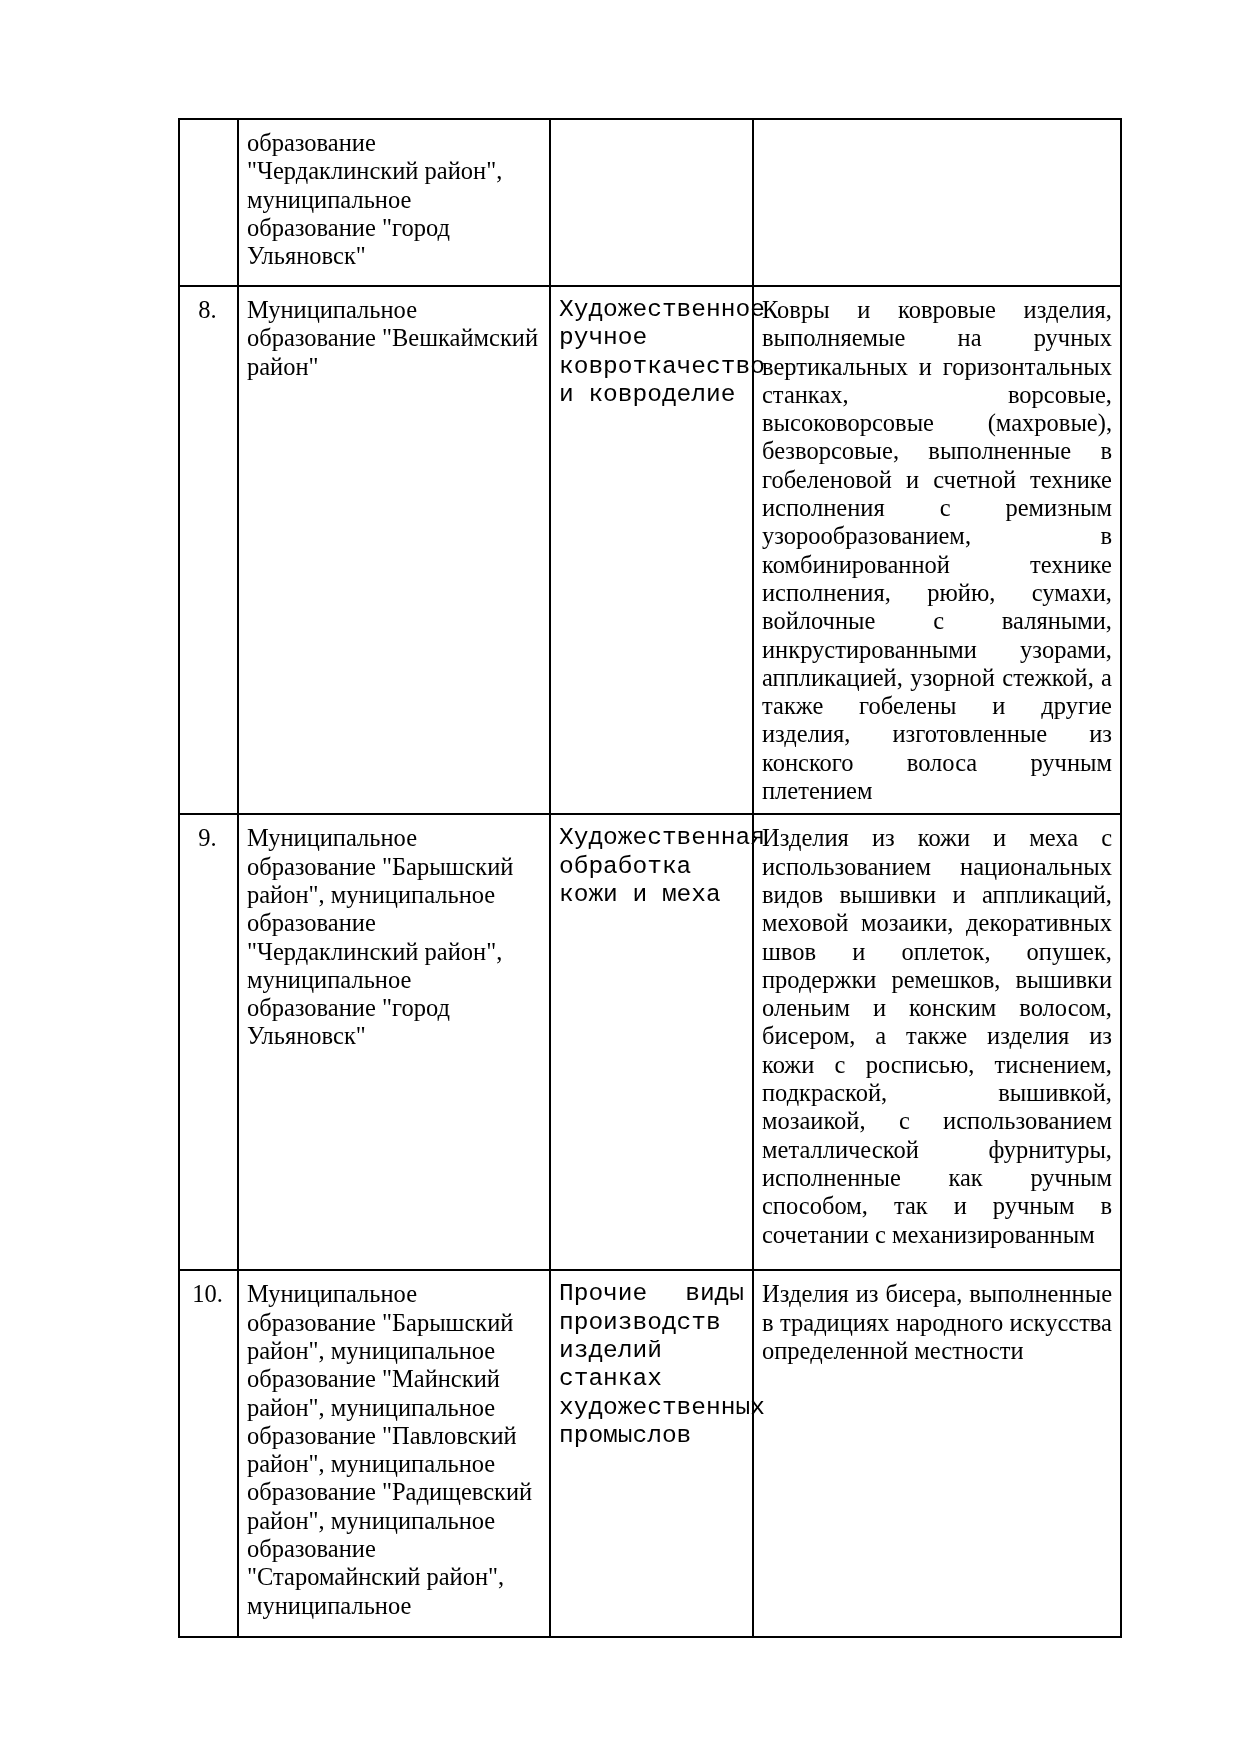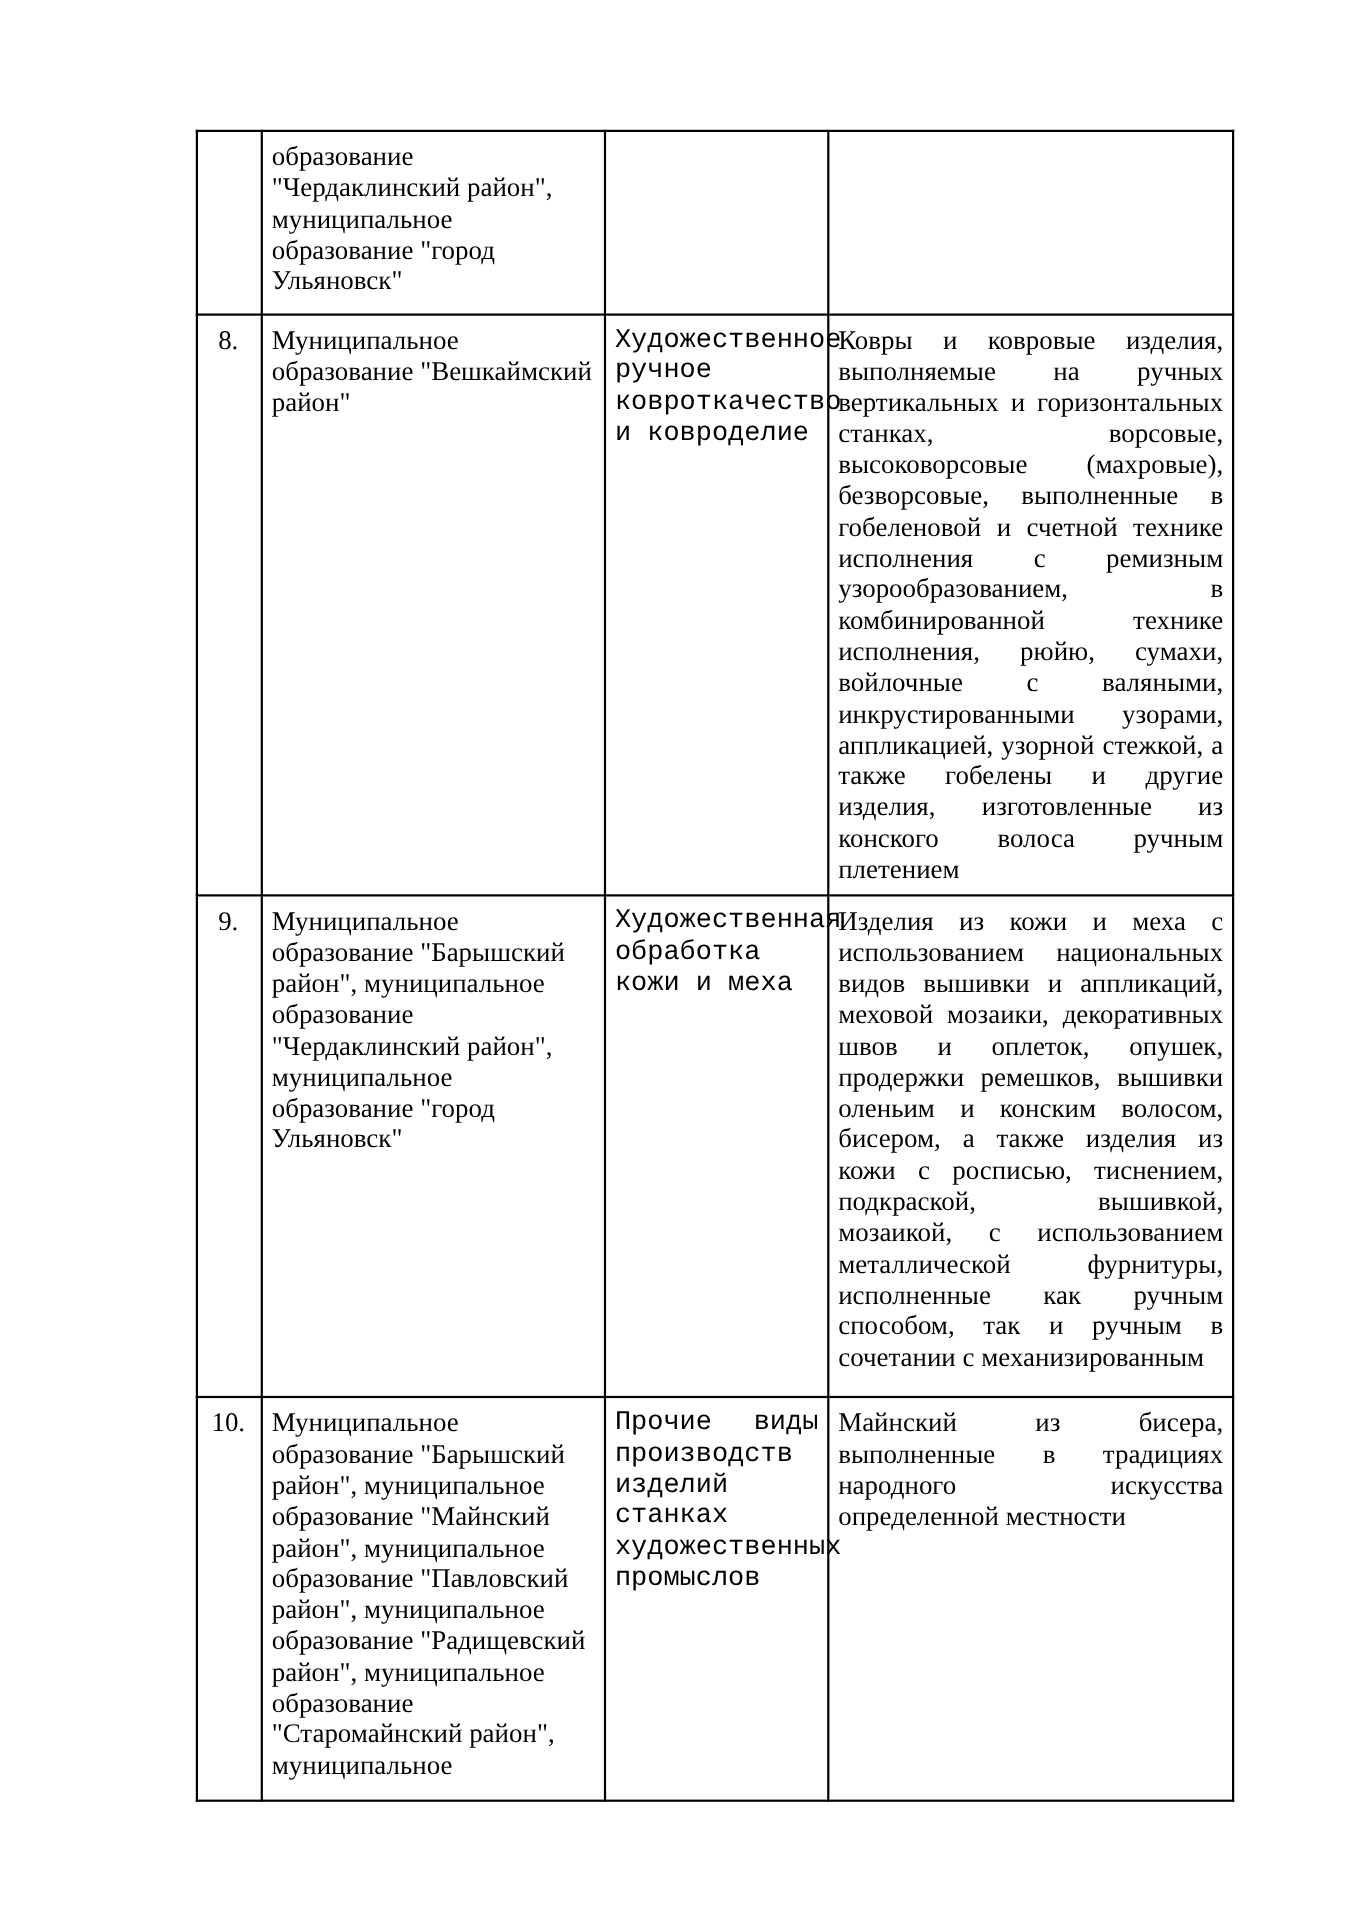--- a/index.html
+++ b/index.html
@@ -78,17 +78,17 @@
       <tr class="r-9">
         <td class="cell-num">9.</td>
         <td class="cell-muni">Муниципальное образование "Барышский район", муниципальное образование "Чердаклинский район", муниципальное образование "город Ульяновск"</td>
         <td class="cell-craft">Художественная обработка кожи и меха</td>
         <td class="cell-prod">Изделия из кожи и меха с использованием национальных видов вышивки и аппликаций, меховой мозаики, декоративных швов и оплеток, опушек, продержки ремешков, вышивки оленьим и конским волосом, бисером, а также изделия из кожи с росписью, тиснением, подкраской, вышивкой, мозаикой, с использованием металлической фурнитуры, исполненные как ручным способом, так и ручным в сочетании с механизированным</td>
       </tr>
       <tr class="r-10">
         <td class="cell-num">10.</td>
         <td class="cell-muni">Муниципальное образование "Барышский район", муниципальное образование "Майнский район", муниципальное образование "Павловский район", муниципальное образование "Радищевский район", муниципальное образование "Старомайнский район", муниципальное</td>
         <td class="cell-craft">Прочие виды производств изделий станках художественных промыслов</td>
-        <td class="cell-prod">Майнский из бисера, выполненные в традициях народного искусства определенной местности</td>
+        <td class="cell-prod">Изделия из бисера, выполненные в традициях народного искусства определенной местности</td>
       </tr>
     </tbody>
   </table>
 </div>
 
 </body></html>

